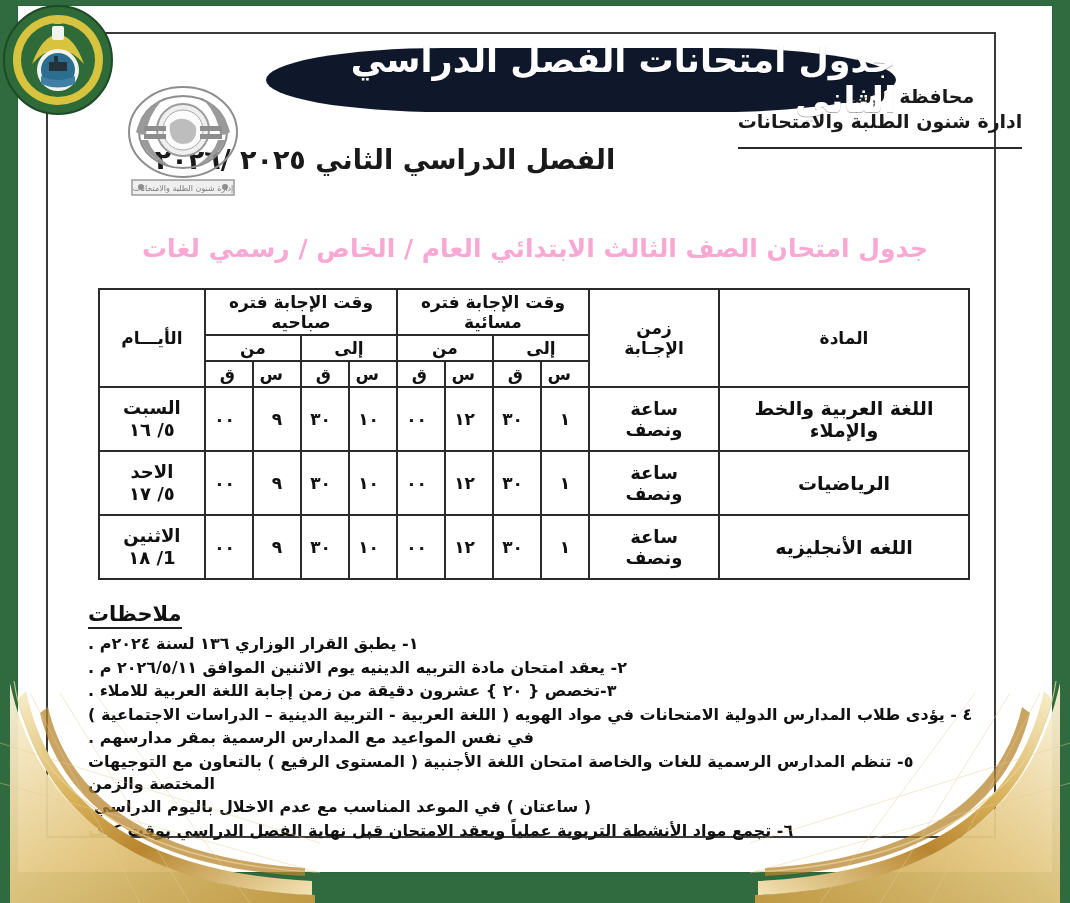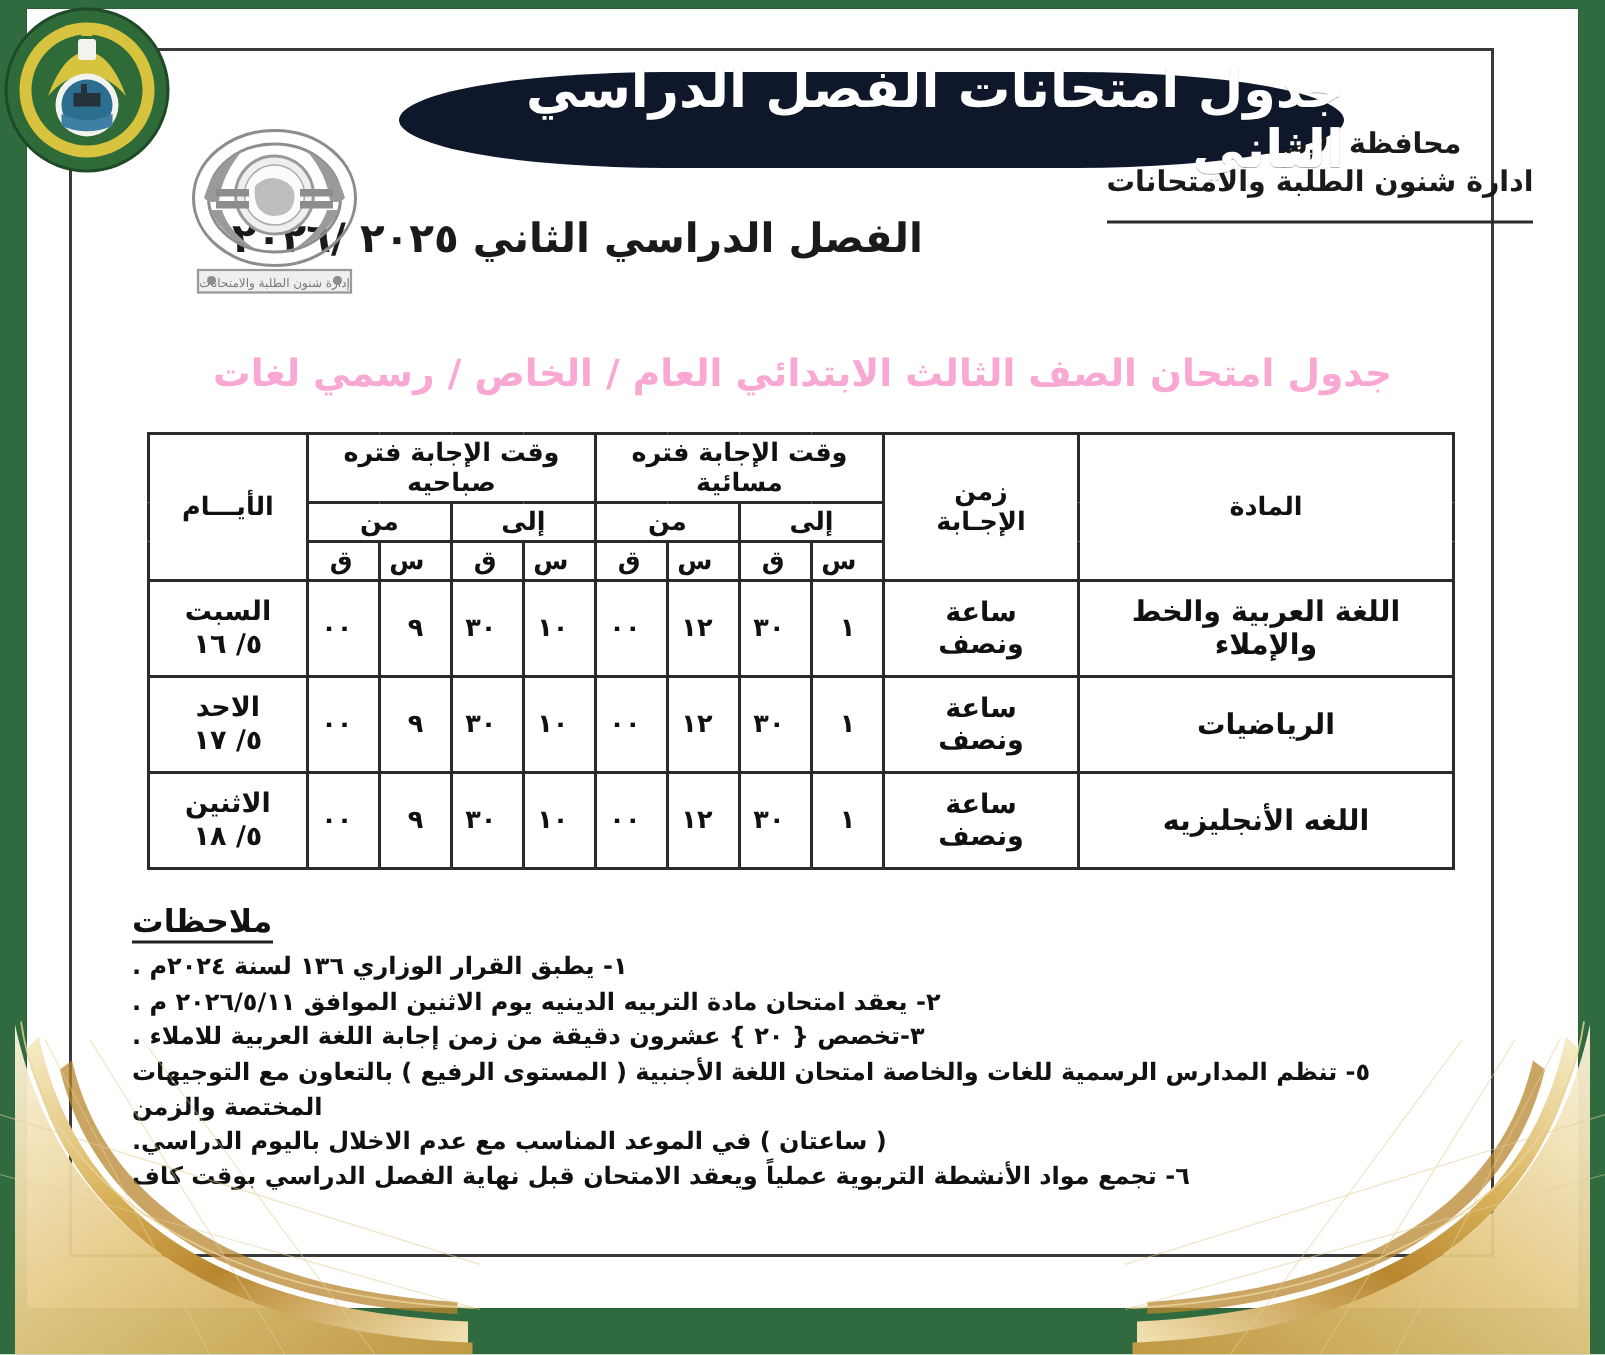--- a/index.html
+++ b/index.html
@@ -339,38 +339,42 @@
             <td class="num-cell">١</td>
             <td class="num-cell">٣٠</td>
             <td class="num-cell">١٢</td>
             <td class="num-cell">٠٠</td>
             <td class="num-cell">١٠</td>
             <td class="num-cell">٣٠</td>
             <td class="num-cell">٩</td>
             <td class="num-cell">٠٠</td>
             <td class="day-cell">
               <span class="cell-sep">الاثنين</span>
-              <span class="cell-sep">٥/ ١٨</span>
+              <span class="cell-sep">1/ ١٨</span>
             </td>
           </tr>
         </tbody>
       </table>
     </div>
 
     <div class="notes">
       <div class="notes-title">ملاحظات</div>
       <ul class="notes-list">
         <li>
           <span>١- يطبق القرار الوزاري  ١٣٦  لسنة ٢٠٢٤م .</span>
         </li>
         <li>
           <span>٢- يعقد امتحان مادة التربيه الدينيه يوم الاثنين الموافق ٢٠٢٦/٥/١١ م .</span>
         </li>
         <li>
           <span>٣-تخصص { ٢٠ }  عشرون دقيقة من زمن إجابة اللغة العربية للاملاء .</span>
+        </li>
+        <li>
+          <span>٤ - يؤدى طلاب المدارس الدولية الامتحانات في مواد الهويه ( اللغة العربية - التربية الدينية – الدراسات الاجتماعية )</span>
+          <span class="cont">في نفس المواعيد مع المدارس الرسمية  بمقر مدارسهم .</span>
         </li>
         <li>
           <span>٥- تنظم المدارس  الرسمية  للغات  والخاصة امتحان اللغة الأجنبية ( المستوى الرفيع ) بالتعاون مع التوجيهات المختصة والزمن</span>
           <span class="cont">( ساعتان ) في الموعد المناسب مع عدم الاخلال باليوم الدراسي.</span>
         </li>
         <li>
           <span>٦- تجمع مواد الأنشطة التربوية عملياً ويعقد الامتحان قبل نهاية الفصل الدراسي بوقت كاف</span>
         </li>
       </ul>
     </div>

